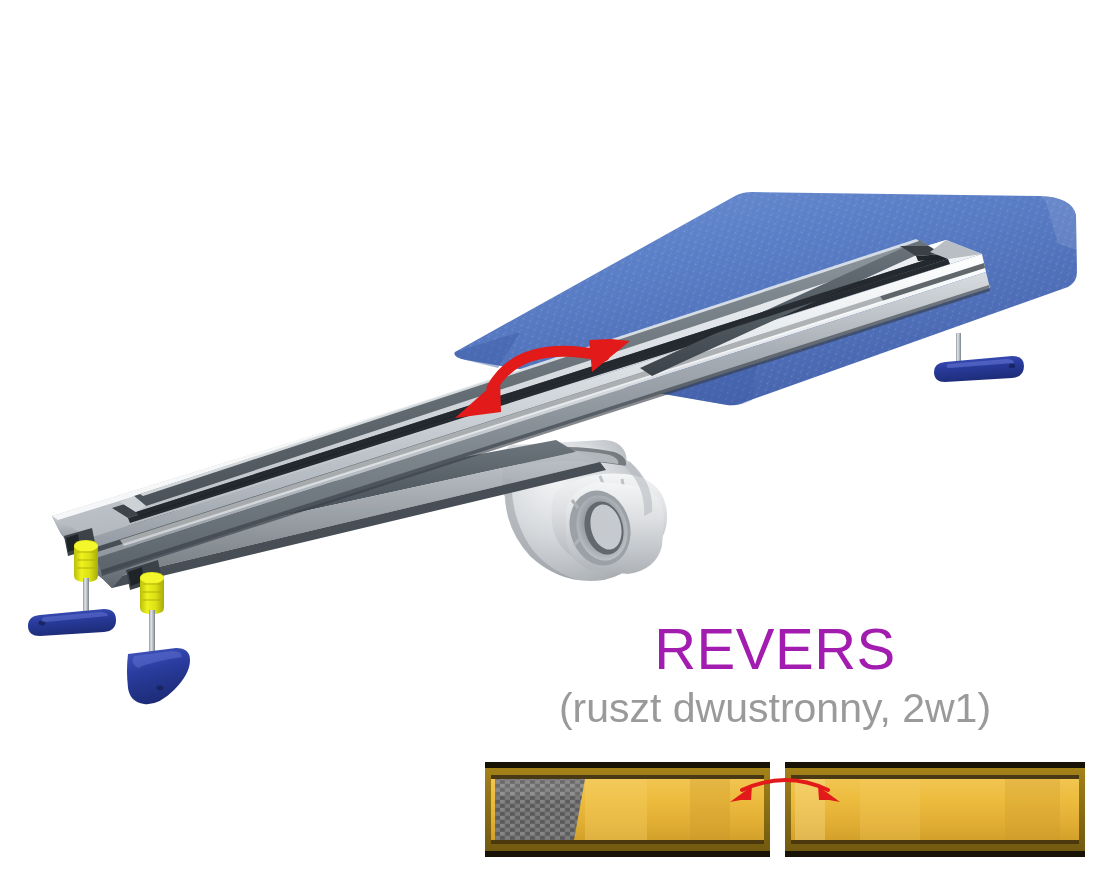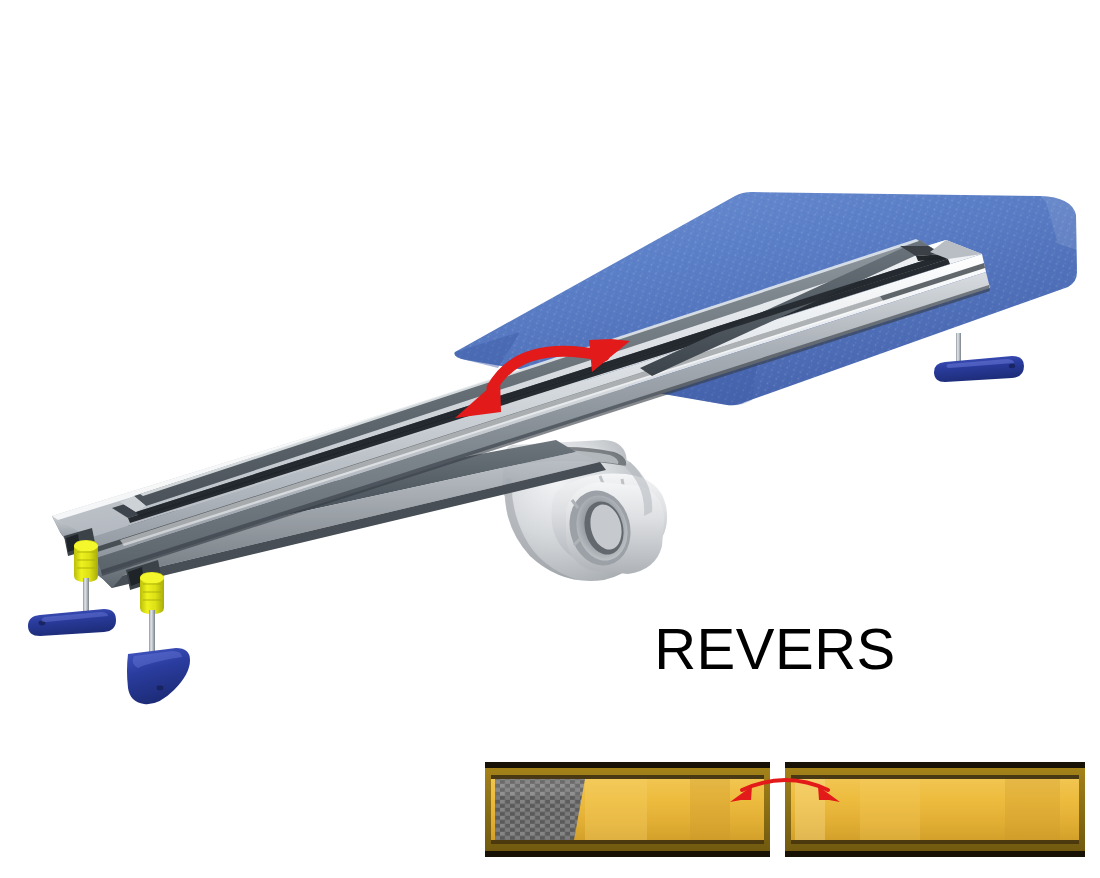--- a/index.html
+++ b/index.html
@@ -30,21 +30,21 @@
     left: 460px;
     top: 620px;
     width: 630px;
     text-align: center;
     pointer-events: none;
   }
   .caption-title {
     font-family: "Liberation Sans", sans-serif;
     font-size: 58px;
     font-weight: 400;
-    color: #000000;
+    color: #a21caf;
     letter-spacing: 0.5px;
     line-height: 1.0;
     margin: 0;
   }
   .caption-sub {
     font-family: "Liberation Sans", sans-serif;
     font-size: 41px;
     font-weight: 400;
     color: #9a9a9a;
     line-height: 1.0;
@@ -353,15 +353,16 @@
 
     <g>
       <path d="M 742,790 Q 786,770 828,790" fill="none" stroke="#e31a1a" stroke-width="4" stroke-linecap="round"></path>
       <path d="M 730,802 L 752,786 L 751,800 L 741,800 Z" fill="#e31a1a"></path>
       <path d="M 840,802 L 818,786 L 819,800 L 829,800 Z" fill="#e31a1a"></path>
     </g>
   </svg>
 
   <div class="caption-block">
     <div class="caption-title">REVERS</div>
+    <div class="caption-sub">(ruszt dwustronny, 2w1)</div>
   </div>
 
 </div>
 
 </body></html>

